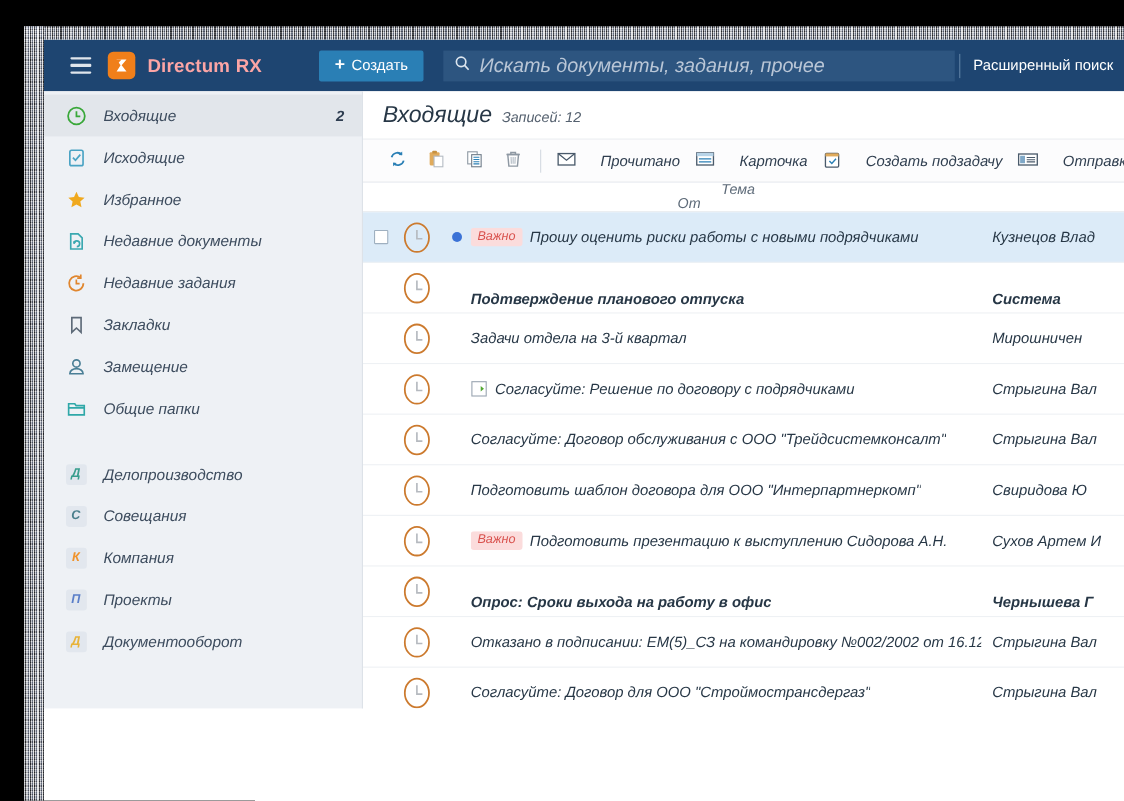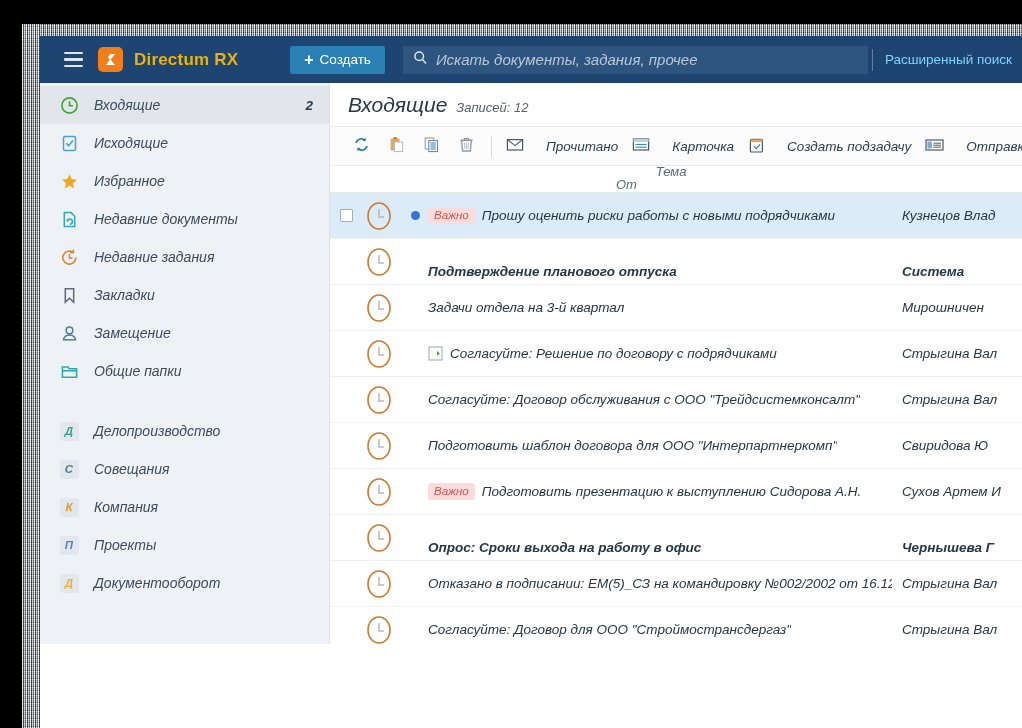--- a/index.html
+++ b/index.html
@@ -38,44 +38,44 @@
   .hamburger { width: 38px; display: flex; flex-direction: column; gap: 4px; align-items: center;
                margin-left: 14px; cursor: pointer; }
   .hamburger i { display: block; width: 19px; height: 2.5px; background: #dfe5ec; border-radius: 1px; }
   .logo-box {
     width: 25px; height: 25px; border-radius: 5px; background: #f07f1a;
     margin-left: 6px; display: flex; align-items: center; justify-content: center;
     flex: none;
   }
   .brand {
     font-size: 17px; font-weight: bold; letter-spacing: .2px;
-    color: #eab308; margin-left: 11px; white-space: nowrap;
+    color: #fca5a5; margin-left: 11px; white-space: nowrap;
   }
   .create-btn {
     margin-left: 52px; background: #2a7fb5; color: #fff;
     height: 28px; padding: 0 14px; border: none; border-radius: 2px;
     font-size: 13.5px; font-family: "Liberation Sans", sans-serif;
     display: flex; align-items: center; gap: 6px; cursor: pointer; white-space: nowrap;
   }
   .create-btn .plus { font-size: 16px; font-weight: bold; line-height: 1; }
   .search-wrap {
     margin-left: 18px; height: 28px; flex: 1;
     background: #2d5580; display: flex; align-items: center;
     padding: 0 10px; min-width: 0;
   }
   .search-wrap .mag { flex: none; }
   .search-input {
     flex: 1; min-width: 0; background: transparent; border: none; outline: none;
-    color: #cfd9e4; font-style: italic; font-size: 15px;
+    color: #cfd9e4; font-style: italic; font-size: 18px;
     font-family: "Liberation Sans", sans-serif; margin-left: 8px;
   }
   .search-input::placeholder { color: #b9c6d6; font-style: italic; }
   .adv-divider { width: 1px; height: 22px; background: #5f80a4; margin: 0 0 0 4px; flex: none; }
   .adv-search {
-    color: #7dd3fc; font-size: 13.5px; white-space: nowrap;
+    color: #ffffff; font-size: 13.5px; white-space: nowrap;
     padding: 0 10px 0 12px; cursor: pointer; flex: none;
   }
 
   
   #body { display: flex; height: 561px; font-style: italic; }
 
   
   #sidebar {
     width: 290px; flex: none; background: #eef1f5;
     border-right: 1px solid #dde2e8; padding-top: 3px;

